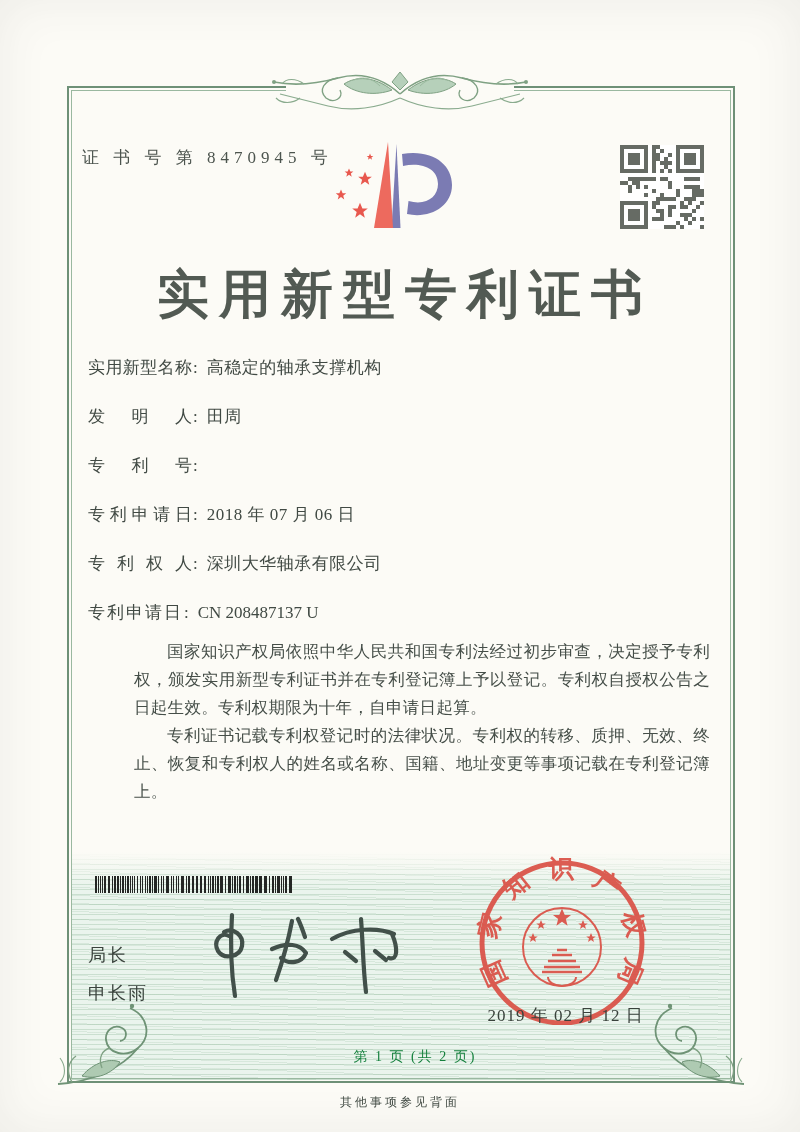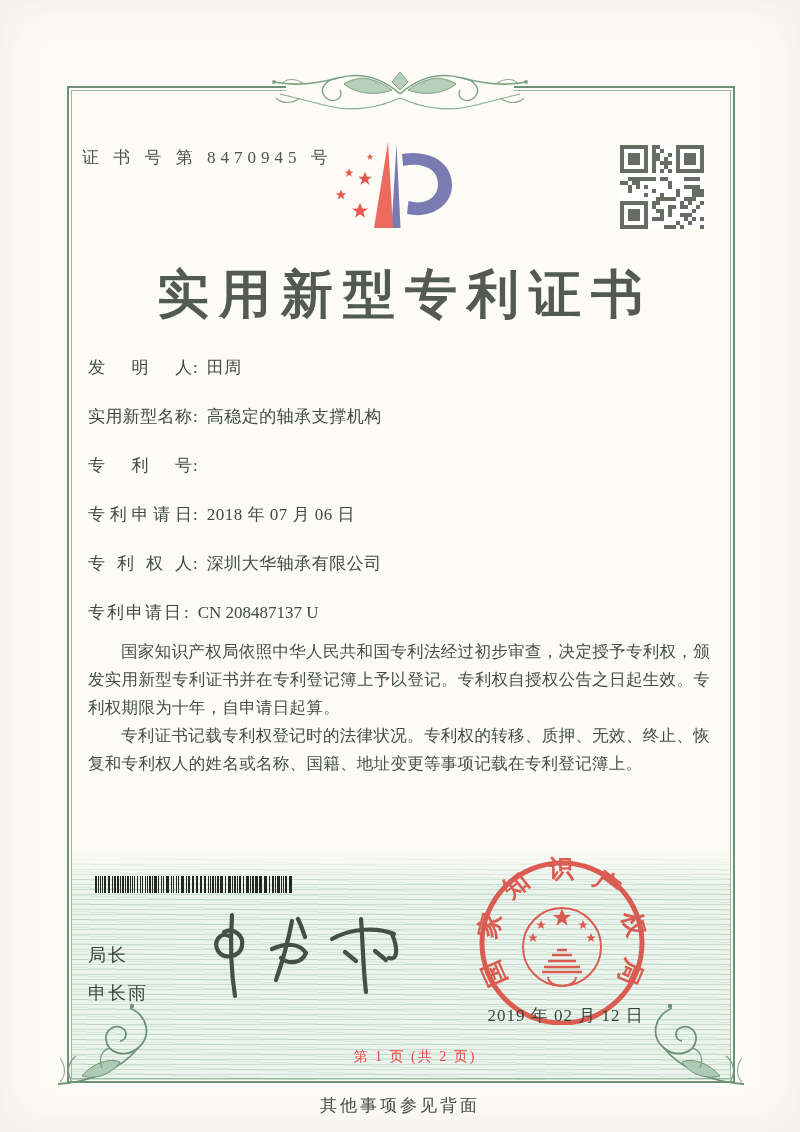--- a/index.html
+++ b/index.html
@@ -45,46 +45,46 @@
   .frow { display:flex; line-height:22px; margin-bottom:27px; }
   .frow.addr { margin-bottom:6px; }
   .flabel { flex:0 0 auto; white-space:nowrap; }
   .flabel-t { display:inline-block; width:104px; text-align:justify; text-align-last:justify; }
   .colon { display:inline-block; margin:0 9px 0 1px; }
   .fvalue { flex:1 1 auto; letter-spacing:0.5px; }
   .grant-row { display:flex; line-height:22px; margin-bottom:0; }
   .gpair1 { flex:0 0 307px; white-space:nowrap; }
   .gpair2 { flex:1 1 auto; white-space:nowrap; }
   .glabel { letter-spacing:2px; }
-  .paras { margin-top:14px; }
+  .paras { margin-top:14px;margin-left:46px; }
   .paras p {
     font-size:16.5px; line-height:28px; text-indent:2em;
     text-align:justify; color:#454e48; letter-spacing:0.3px;
   }
   
   .barcode { position:absolute; left:95px; top:876px; width:200px; height:17px; z-index:4; font-size:0; }
   .barcode span { display:inline-block; height:100%; background:#242624; vertical-align:top; }
   .officer {
     position:absolute; left:88px; top:936px; z-index:5;
     font-family:"Liberation Sans", sans-serif; font-size:18px;
     line-height:38px; letter-spacing:2px; color:#39423c;
   }
   .signature { left:195px; top:908px; width:215px; height:95px; z-index:5; }
   .seal { left:452px; top:855px; width:220px; height:170px; z-index:5; opacity:0.92; }
   .seal-date {
     position:absolute; left:468px; top:1004px; width:195px; z-index:6;
     text-align:center; font-size:17px; letter-spacing:1px; color:#39423c;
   }
   .page-info {
     position:absolute; left:67px; top:1048px; width:668px; z-index:4;
-    text-align:center; font-size:14px; letter-spacing:2px; color:#ef4444;padding-left:28px;
+    text-align:center; font-size:14px; letter-spacing:2px; color:#15803d;padding-left:28px;
   }
   .back-note {
     position:absolute; left:0; top:1094px; width:800px; z-index:4;
-    text-align:center; font-size:17px; letter-spacing:3px; color:#434c45;
+    text-align:center; font-size:12px; letter-spacing:3px; color:#434c45;
   }
   .deco-top { left:272px; top:56px; width:256px; height:60px; z-index:3; }
   .deco-bl { left:44px; top:996px; width:112px; height:94px; z-index:3; }
   .deco-br { left:646px; top:996px; width:112px; height:94px; z-index:3; }
 </style>
 </head>
 <body>
 
 <div class="page">
 
@@ -254,26 +254,26 @@
         <rect x="48" y="80" width="4" height="4" fill="#666b64"></rect>
         <rect x="52" y="80" width="4" height="4" fill="#666b64"></rect>
         <rect x="60" y="80" width="4" height="4" fill="#666b64"></rect>
         <rect x="80" y="80" width="4" height="4" fill="#666b64"></rect>
       </svg></div>
 
   <div class="title">实用新型专利证书</div>
 
   <div class="body-block">
     <div class="frow">
+      <span class="flabel"><span class="flabel-t">实用新型名称</span><span class="colon">:</span></span>
+      <span class="fvalue">高稳定的轴承支撑机构</span>
+    </div>
+    <div class="frow">
       <span class="flabel"><span class="flabel-t">发明人</span><span class="colon">:</span></span>
       <span class="fvalue">田周</span>
-    </div>
-    <div class="frow">
-      <span class="flabel"><span class="flabel-t">实用新型名称</span><span class="colon">:</span></span>
-      <span class="fvalue">高稳定的轴承支撑机构</span>
     </div>
     <div class="frow">
       <span class="flabel"><span class="flabel-t">专利号</span><span class="colon">:</span></span>
     </div>
     <div class="frow">
       <span class="flabel"><span class="flabel-t">专利申请日</span><span class="colon">:</span></span>
       <span class="fvalue">2018 年 07 月 06 日</span>
     </div>
     <div class="frow">
       <span class="flabel"><span class="flabel-t">专利权人</span><span class="colon">:</span></span>

